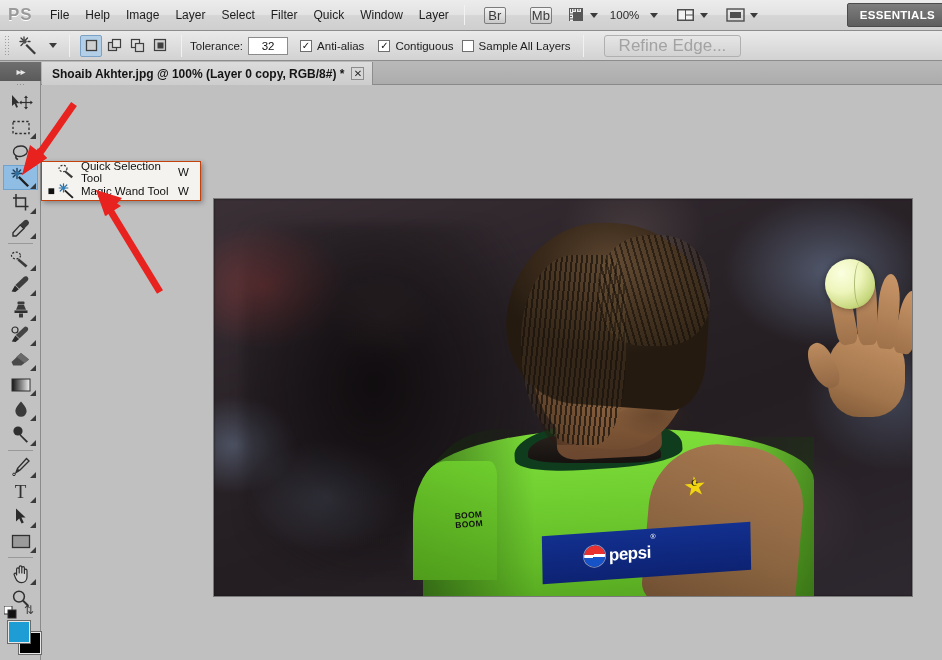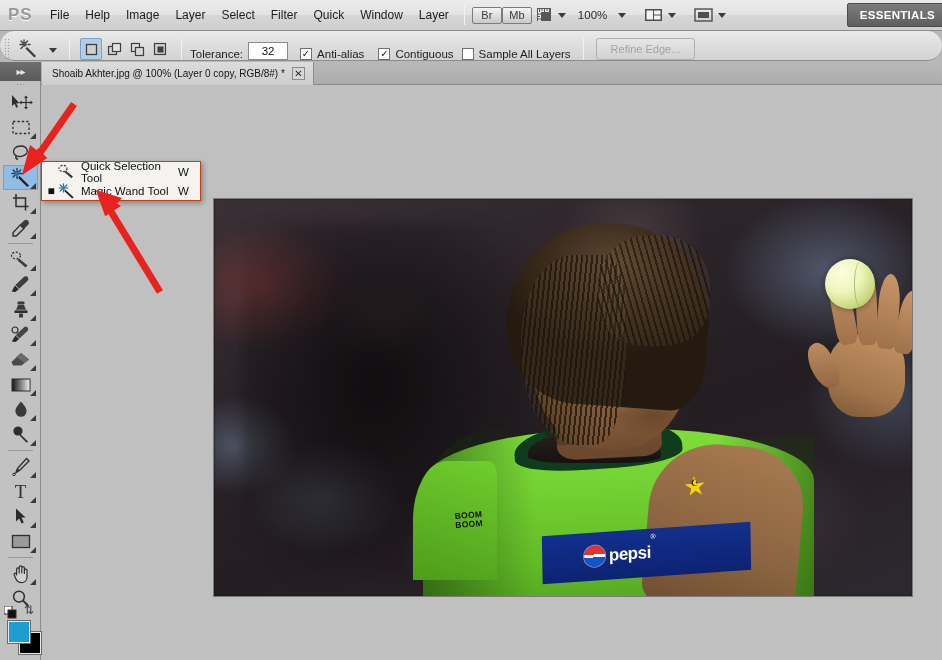--- a/index.html
+++ b/index.html
@@ -27,25 +27,25 @@
   }
   .menu-item {
     padding: 3px 8px; color: #1d1d1d; font-size: 12px;
     white-space: nowrap; cursor: default;
   }
   .mb-sep {
     width: 1px; height: 20px; margin: 0 7px;
     background: #a8a8a8; border-right: 1px solid #f2f2f2;
   }
   .sq-btn {
-    width: 30px; height: 17px; margin: 0 0;
+    width: 22px; height: 17px; margin: 0 12px;
     border: 1px solid #7c7c7c; border-radius: 2px;
     background: linear-gradient(180deg,#f4f4f4,#c9c9c9);
     display: flex; align-items: center; justify-content: center;
-    font-size: 11px; color: #3a3a3a; cursor: default;
+    font-size: 13px; color: #3a3a3a; cursor: default;
   }
   .icon-btn {
     height: 20px; display: flex; align-items: center;
     padding: 0 2px; margin: 0 2px; cursor: default;
   }
   .zoomval { font-size: 11.5px; color: #2b2b2b; margin: 0 3px 0 8px; }
   .caret {
     width: 0; height: 0; margin-left: 4px;
     border-left: 4px solid transparent; border-right: 4px solid transparent;
     border-top: 5px solid #3b3b3b;
@@ -62,21 +62,21 @@
   .dbl-sep {
     position: absolute; right: 44px; top: 5px; width: 4px; height: 21px;
     border-left: 1px solid #a0a0a0; border-right: 1px solid #a0a0a0;
   }
 
   
   .optionsbar {
     position: absolute; left: 0; top: 31px; width: 942px; height: 30px;
     background: linear-gradient(180deg,#eaeaea 0%,#dedede 50%,#d2d2d2 100%);
     border-bottom: 1px solid #8d8d8d;
-    display: flex; align-items: flex-end; border-radius: 15px;
+    display: flex; align-items: center;
   }
   .grip {
     width: 7px; height: 22px; margin-left: 4px; margin-right: 4px;
     background-image: radial-gradient(#9d9d9d 1px, transparent 1px);
     background-size: 3px 3px;
   }
   .tool-preview {
     width: 26px; height: 24px;
     display: flex; align-items: center; justify-content: center;
   }
@@ -102,24 +102,24 @@
   }
   .chk-wrap { display: flex; align-items: center; margin: 0 4px; cursor: default; }
   .chk {
     width: 12px; height: 12px; border: 1px solid #6f6f6f;
     background: #fff; margin-right: 5px;
     display: flex; align-items: center; justify-content: center;
     font-size: 10px; color: #111; line-height: 1;
   }
   .chk-label { font-size: 11.5px; color: #1d1d1d; }
   .refine-btn {
-    height: 22px; padding: 0 14px; margin-left: 4px;
+    height: 22px; padding: 0 14px; margin-left: 12px;
     border: 1px solid #b0b0b0; border-radius: 3px;
     background: linear-gradient(180deg,#e6e6e6,#d2d2d2);
-    color: #a3a3a3; font-size: 11px;
+    color: #a3a3a3; font-size: 17px;
     display: flex; align-items: center; cursor: default;
   }
 
   
   .toolbar-col {
     position: absolute; left: 0; top: 62px; width: 41px; height: 598px;
     background: #c2c2c2;
     border-right: 1px solid #8a8a8a;
   }
   .tb-dots {
@@ -175,21 +175,21 @@
     border-bottom: 1px solid #8a8a8a;
   }
   .doc-tab {
     position: absolute; left: 1px; top: 0; height: 23px;
     padding: 0 8px 0 10px;
     background: linear-gradient(180deg,#dcdcdc,#cdcdcd);
     border-right: 1px solid #8d8d8d;
     display: flex; align-items: center; gap: 7px;
     cursor: default;
   }
-  .doc-tab-title { font-size: 10px; color: #141414; white-space: nowrap; }
+  .doc-tab-title { font-size: 12px; color: #141414; white-space: nowrap; font-weight: bold; }
   .tab-close {
     width: 13px; height: 13px;
     border: 1px solid #8b8b8b; background: #d7d7d7;
     display: flex; align-items: center; justify-content: center;
     font-size: 10px; color: #2a2a2a; line-height: 1; cursor: default;
   }
 
   
   .canvas-area {
     position: absolute; left: 41px; top: 85px; width: 901px; height: 575px;

